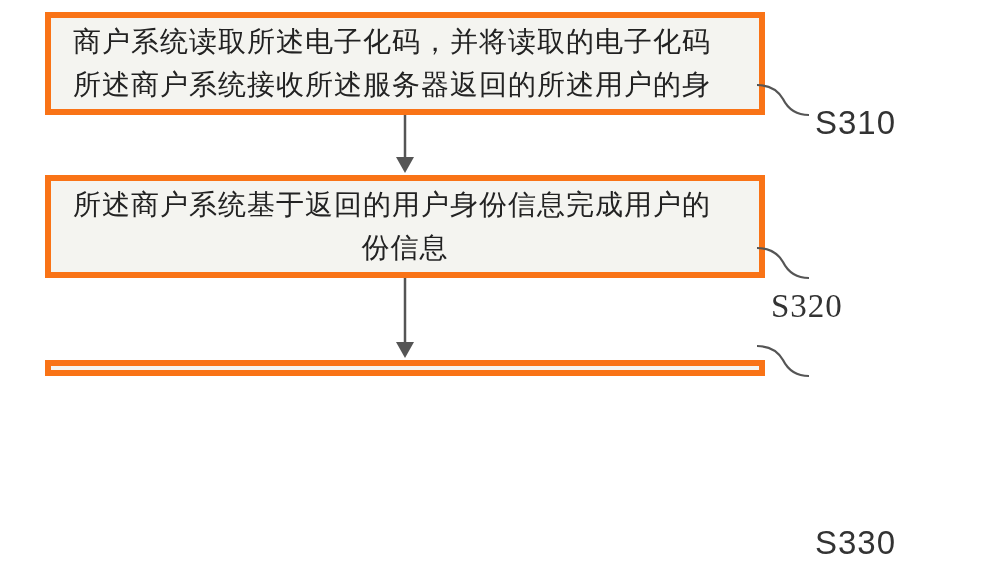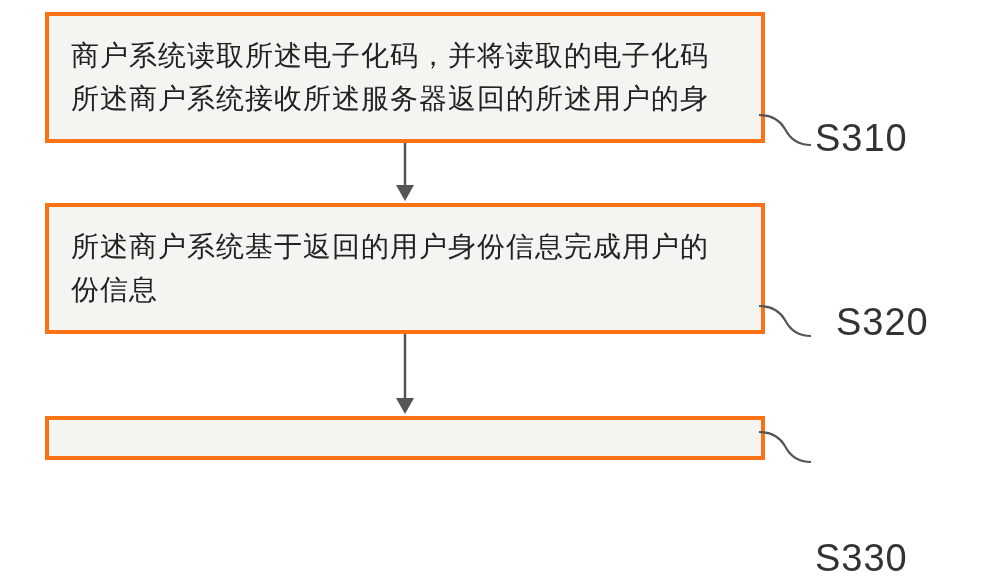--- a/index.html
+++ b/index.html
@@ -12,54 +12,53 @@
     }
     .flowchart {
       position: absolute;
       left: 45px;
       top: 12px;
       width: 910px;
     }
     .step-box {
       width: 720px;
       background: #f4f4f0;
-      border: 4px solid #f97316;
-      padding: 18px 22px;
+      border: 6px solid #f97316;
+      padding: 2px 22px;
       font-size: 28px;
       line-height: 1.55;
       color: #222222;
       text-align: left;
       letter-spacing: 1px;
       position: relative;
     }
     .step-box .text-line {
       display: block;
     }
-    .step-box .centered { }
+    .step-box .centered { text-align: center; }
     .arrow-wrap {
       width: 720px;
       display: flex;
       justify-content: center;
       align-items: center;
       height: 60px;
     }
     .arrow-svg { display: block; }
     .label {
       position: absolute;
-      font-size: 38px;
+      font-size: 33px;
       color: #333333;
       letter-spacing: 1px;
-      margin-top: 13px;
     }
     .connector {
       position: absolute;
     }
     
     #label-s310 { left: 815px; top: 104px; }
-    #label-s320 { left: 836px; top: 288px; }
+    #label-s320 { left: 771px; top: 288px; font-family: Liberation Serif, serif; }
     #label-s330 { left: 815px; top: 524px; }
   </style>
 </head>
 <body>
 
 <div class="flowchart">
 
   <div class="step-box">
     <span class="text-line">商户系统读取所述电子化码，并将读取的电子化码</span>
     <span class="text-line">所述商户系统接收所述服务器返回的所述用户的身</span>

